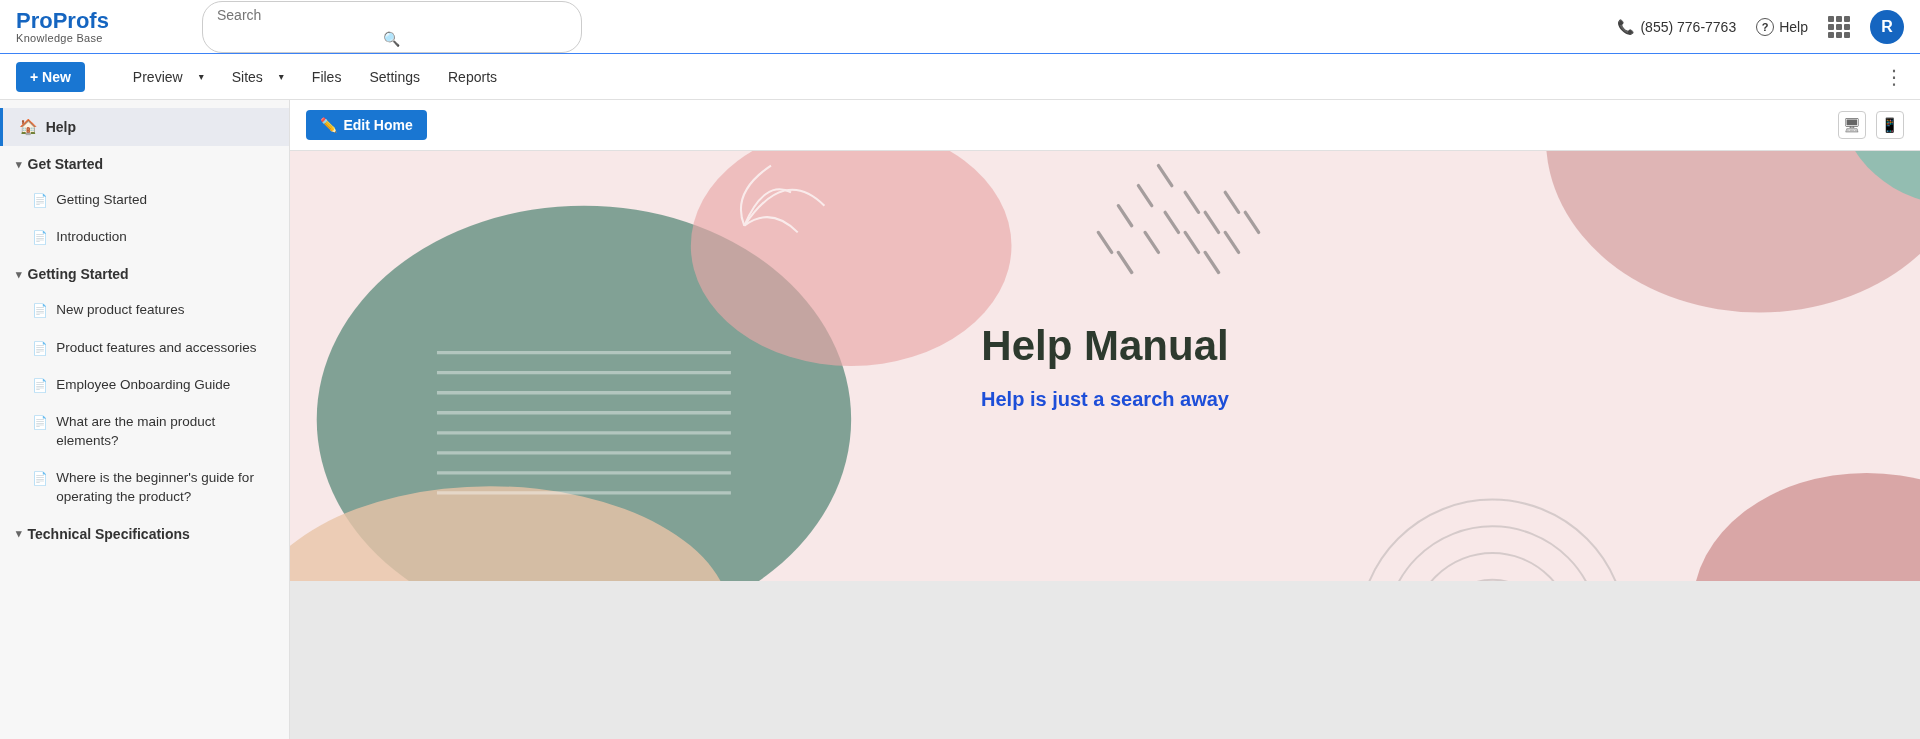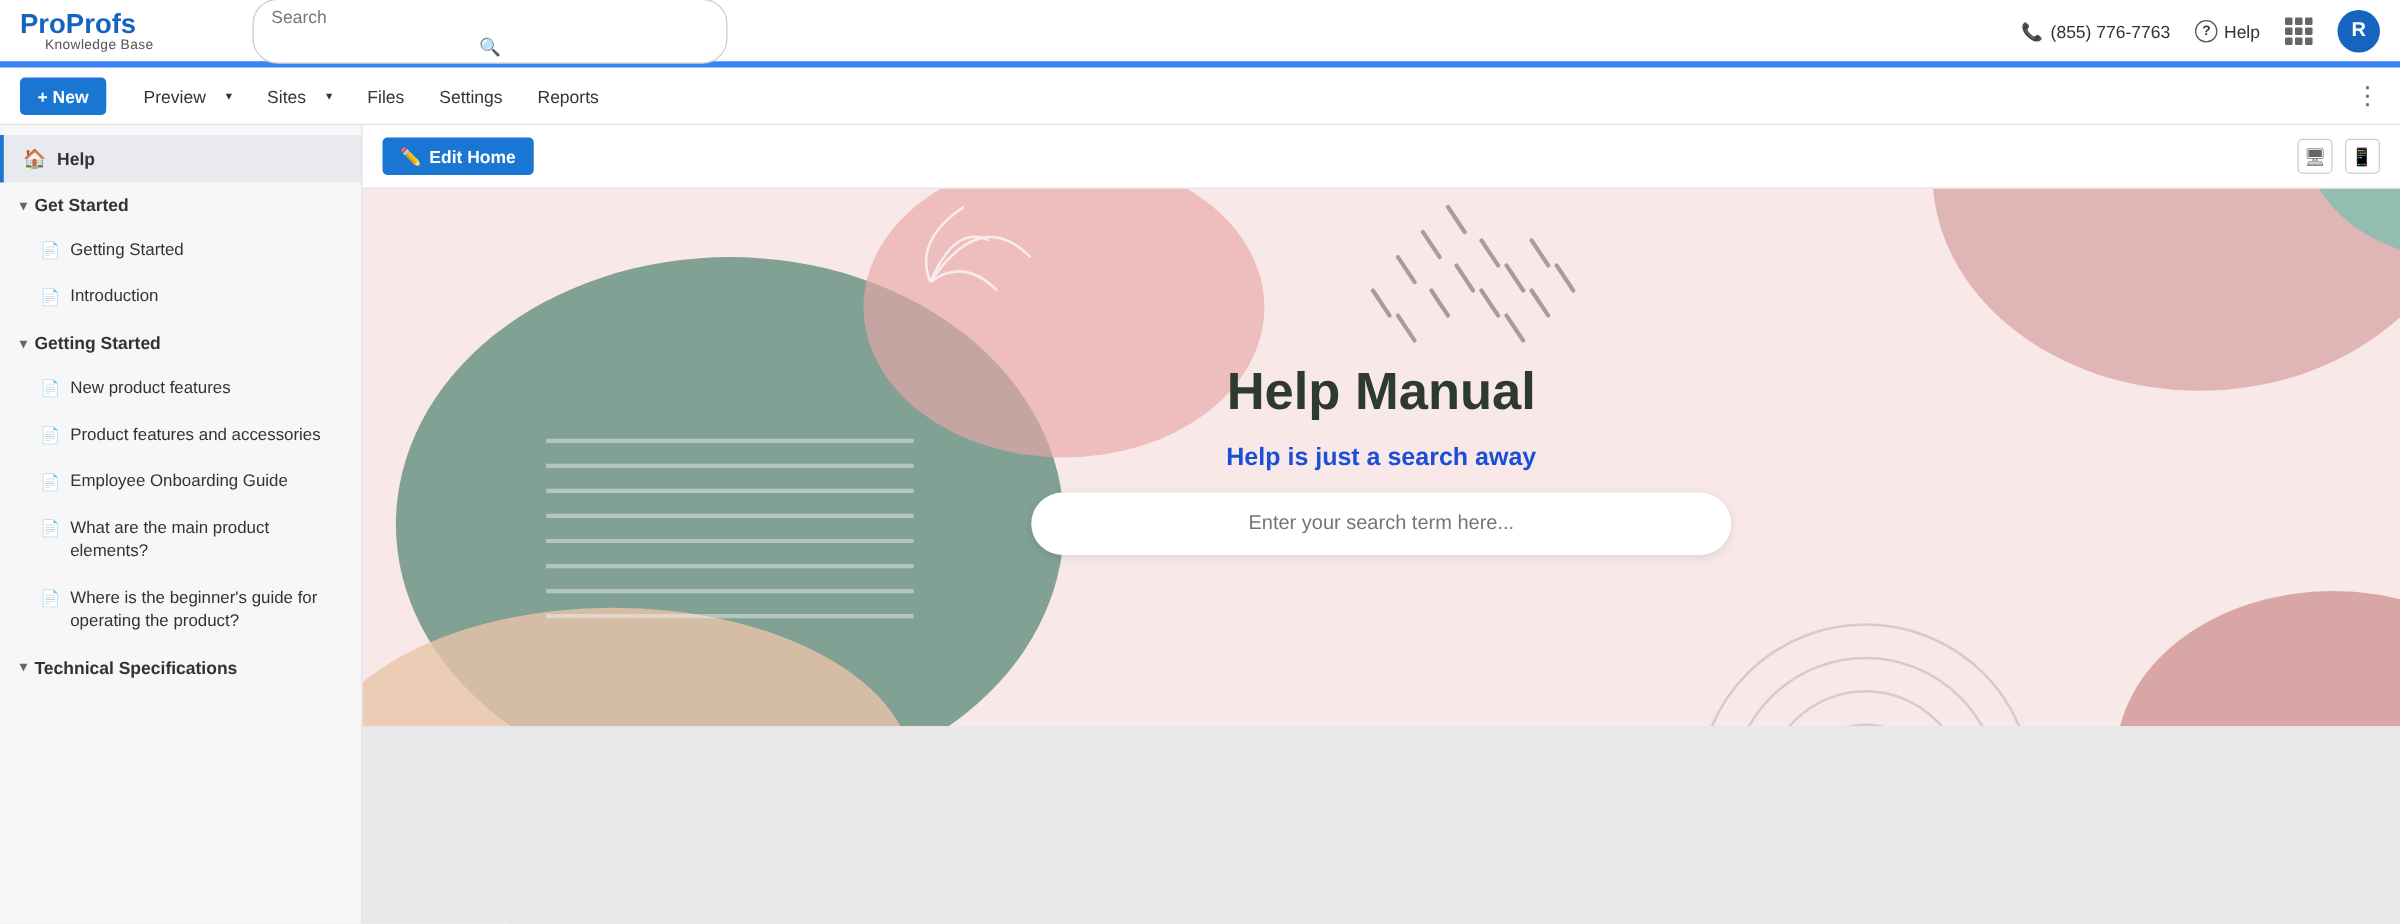--- a/index.html
+++ b/index.html
@@ -1,27 +1,27 @@
 <!DOCTYPE html>
 <html><head>
   <meta charset="utf-8">
   <style>
     * { box-sizing: border-box; margin: 0; padding: 0; }
     body { font-family: -apple-system, BlinkMacSystemFont, 'Segoe UI', Arial, sans-serif; background: #f5f5f5; overflow: hidden; }
 
     
     .top-bar {
       display: flex; align-items: center; height: 54px;
-      background: #fff; border-bottom: 5px solid #3b82f6;
+      background: #fff; border-bottom: 1px solid #3b82f6;
       padding: 0 16px; gap: 16px; position: relative; z-index: 10;
     }
     .logo-area { display: flex; flex-direction: column; align-items: flex-start; min-width: 140px; }
     .logo-text { font-size: 22px; font-weight: 800; color: #1a3a6b; line-height: 1; }
     .logo-text span { color: #2196F3; }
-    .logo-sub { font-size: 11px; color: #555; letter-spacing: 0.3px; margin-left: 20px; }
+    .logo-sub { font-size: 11px; color: #555; letter-spacing: 0.3px; }
 
     .search-bar {
       display: flex; align-items: center;
       border: 1px solid #ccc; border-radius: 20px;
       padding: 5px 14px; gap: 8px; width: 380px; background: #fff;
       margin-left: 30px;
       flex-direction: column;
     }
     .search-bar input { border: none; outline: none; font-size: 14px; color: #555; width: 100%; background: transparent; }
     .search-icon-top { color: #999; font-size: 14px; }
@@ -35,21 +35,21 @@
 
     
     .secondary-nav {
       display: flex; align-items: center; height: 46px;
       background: #fff; border-bottom: 1px solid #e0e0e0;
       padding: 0 16px; gap: 4px; position: relative; z-index: 9;
     }
     .new-btn {
       background: #1976d2; color: #fff; border: none; border-radius: 4px;
       padding: 7px 14px; font-size: 14px; font-weight: 600; cursor: pointer;
-      display: flex; align-items: center; gap: 5px; margin-right: 14px;
+      display: flex; align-items: center; gap: 5px; margin-right: 32px;
     }
     .nav-item {
       padding: 8px 12px; font-size: 14px; color: #333; cursor: pointer;
       display: flex; align-items: center; gap: 16px; border-radius: 4px;
       font-weight: 500;
     }
     .three-dots { margin-left: auto; font-size: 20px; color: #666; cursor: pointer; }
 
     
     .main-layout { display: flex; height: calc(100vh - 100px); }
@@ -317,18 +317,17 @@
         <g opacity="0.8" fill="#5a9e80">
           <ellipse cx="1220" cy="470" rx="12" ry="30" transform="rotate(-20 1220 470)"></ellipse>
           <ellipse cx="1240" cy="450" rx="10" ry="28" transform="rotate(15 1240 450)"></ellipse>
           <ellipse cx="1260" cy="465" rx="11" ry="25" transform="rotate(-5 1260 465)"></ellipse>
         </g>
       </svg>
 
       <div class="hero-content">
         <div class="hero-title">Help Manual</div>
         <div class="hero-subtitle">Help is just a search away</div>
-        <input class="hero-search" type="text" placeholder="Enter your search term here..." style="">
       </div>
     </div>
 
   </div>
 </div>
 
 </body></html>

